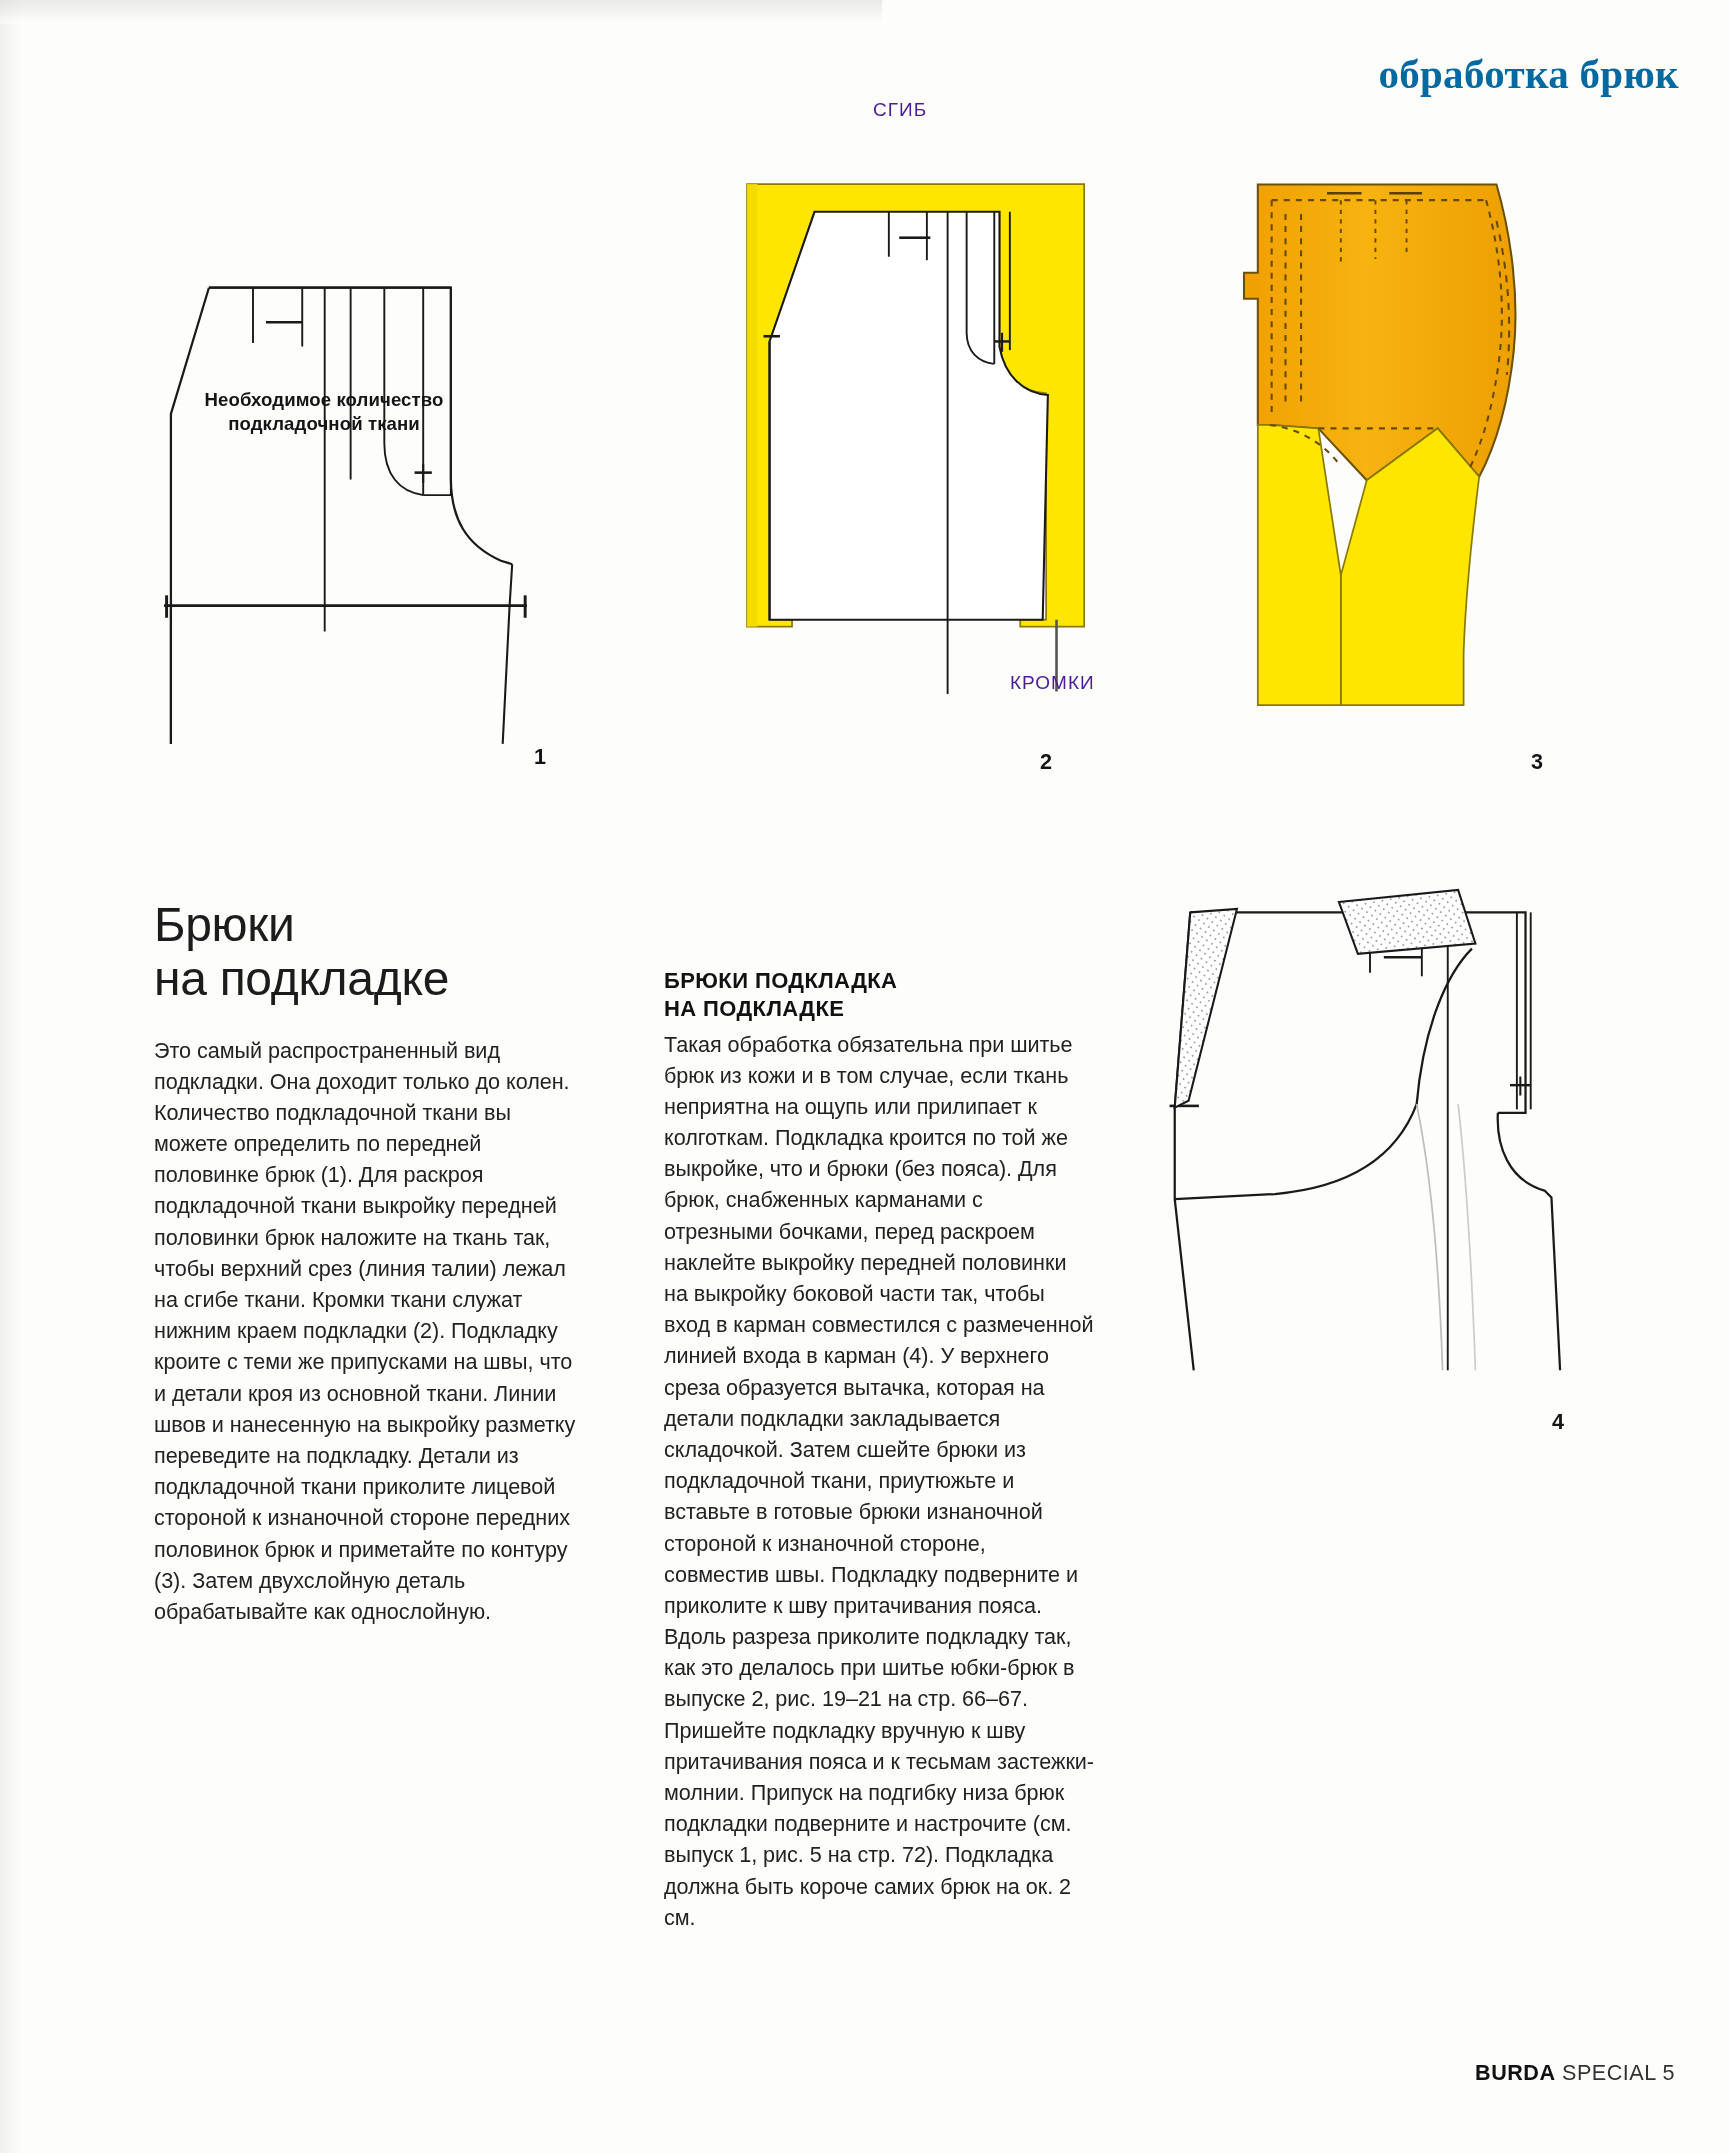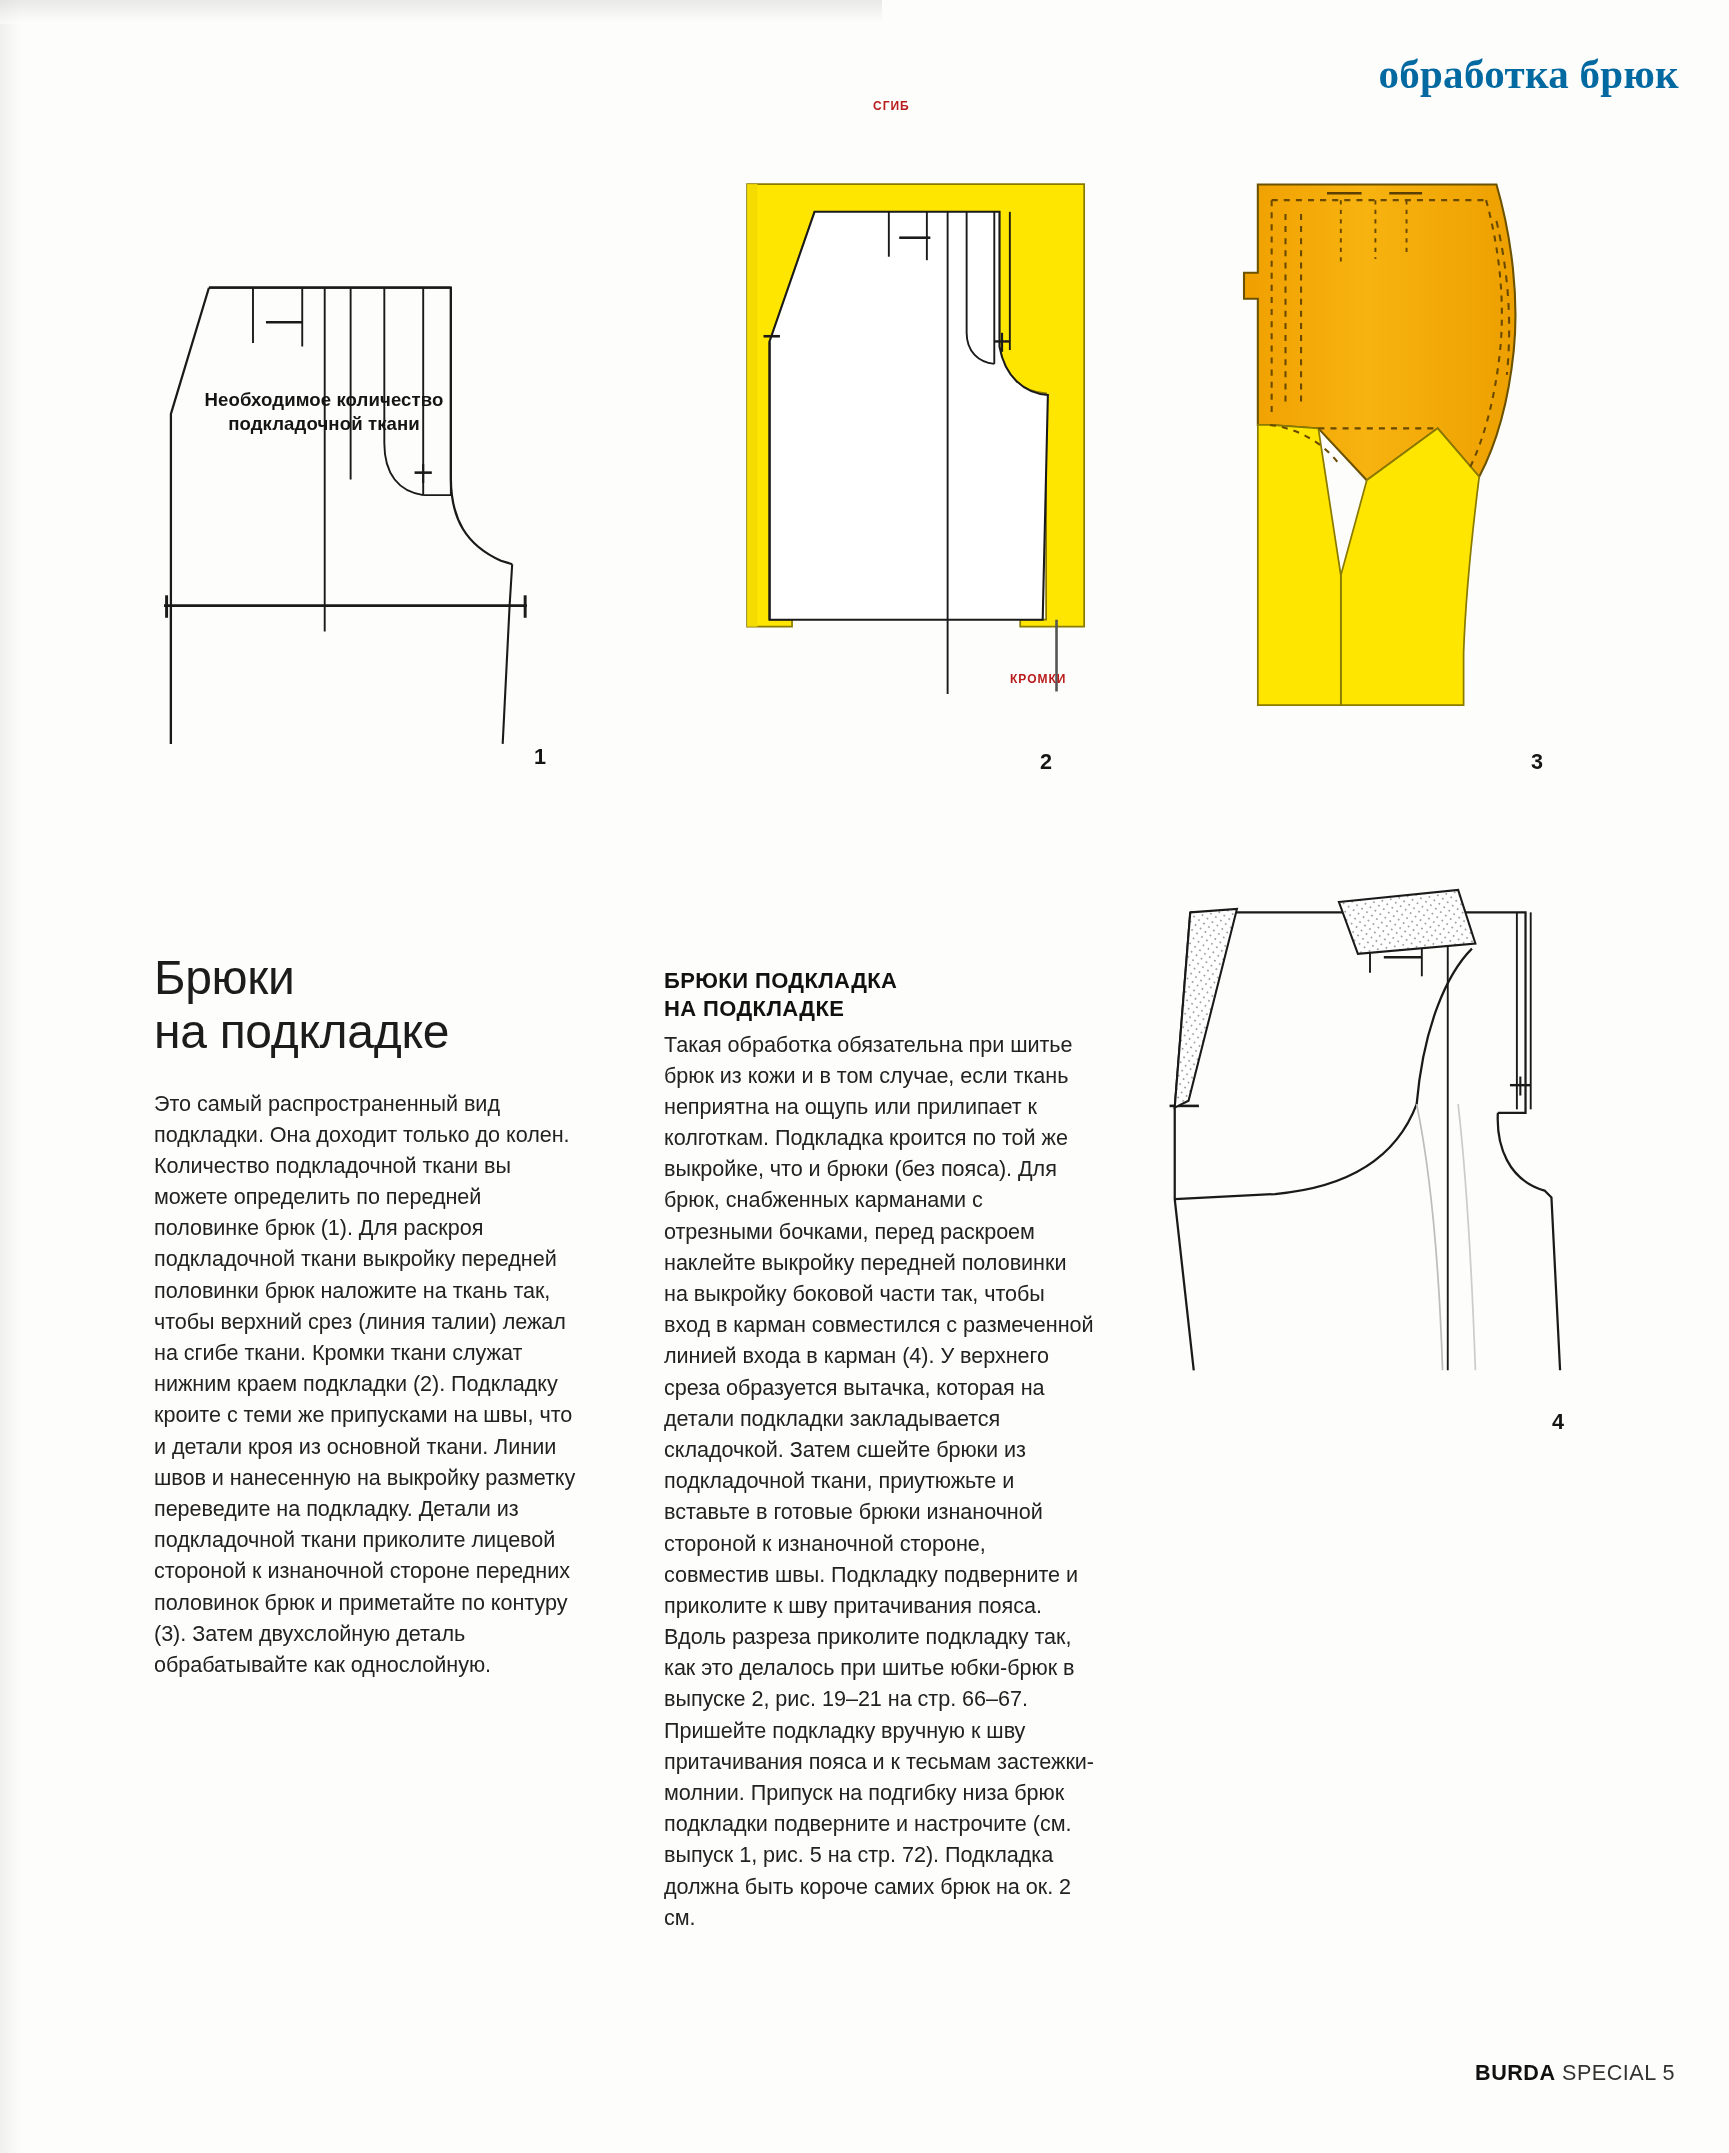--- a/index.html
+++ b/index.html
@@ -61,33 +61,33 @@
     position: absolute;
     font-size: 18.6px;
     font-weight: 700;
     line-height: 1.3;
     text-align: center;
     color: #151515;
     letter-spacing: 0.1px;
   }
   .fig-label {
     position: absolute;
-    font-size: 12px;
-    font-weight: 700;
+    font-size: 19px;
+    font-weight: 400;
     letter-spacing: 1px;
-    color: #b91c1c;
+    color: #4c1d95;
     white-space: nowrap;
   }
 
   
   .col {
     position: absolute;
     width: 432px;
   }
-  .col-left  { left: 154px; top: 951px; }
+  .col-left  { left: 154px; top: 898px; }
   .col-right { left: 664px; top: 967px; }
 
   .headline {
     font-size: 48px;
     font-weight: 400;
     line-height: 1.12;
     color: #1c1c1c;
     margin: 0 0 29px 0;
     letter-spacing: -0.3px;
   }

